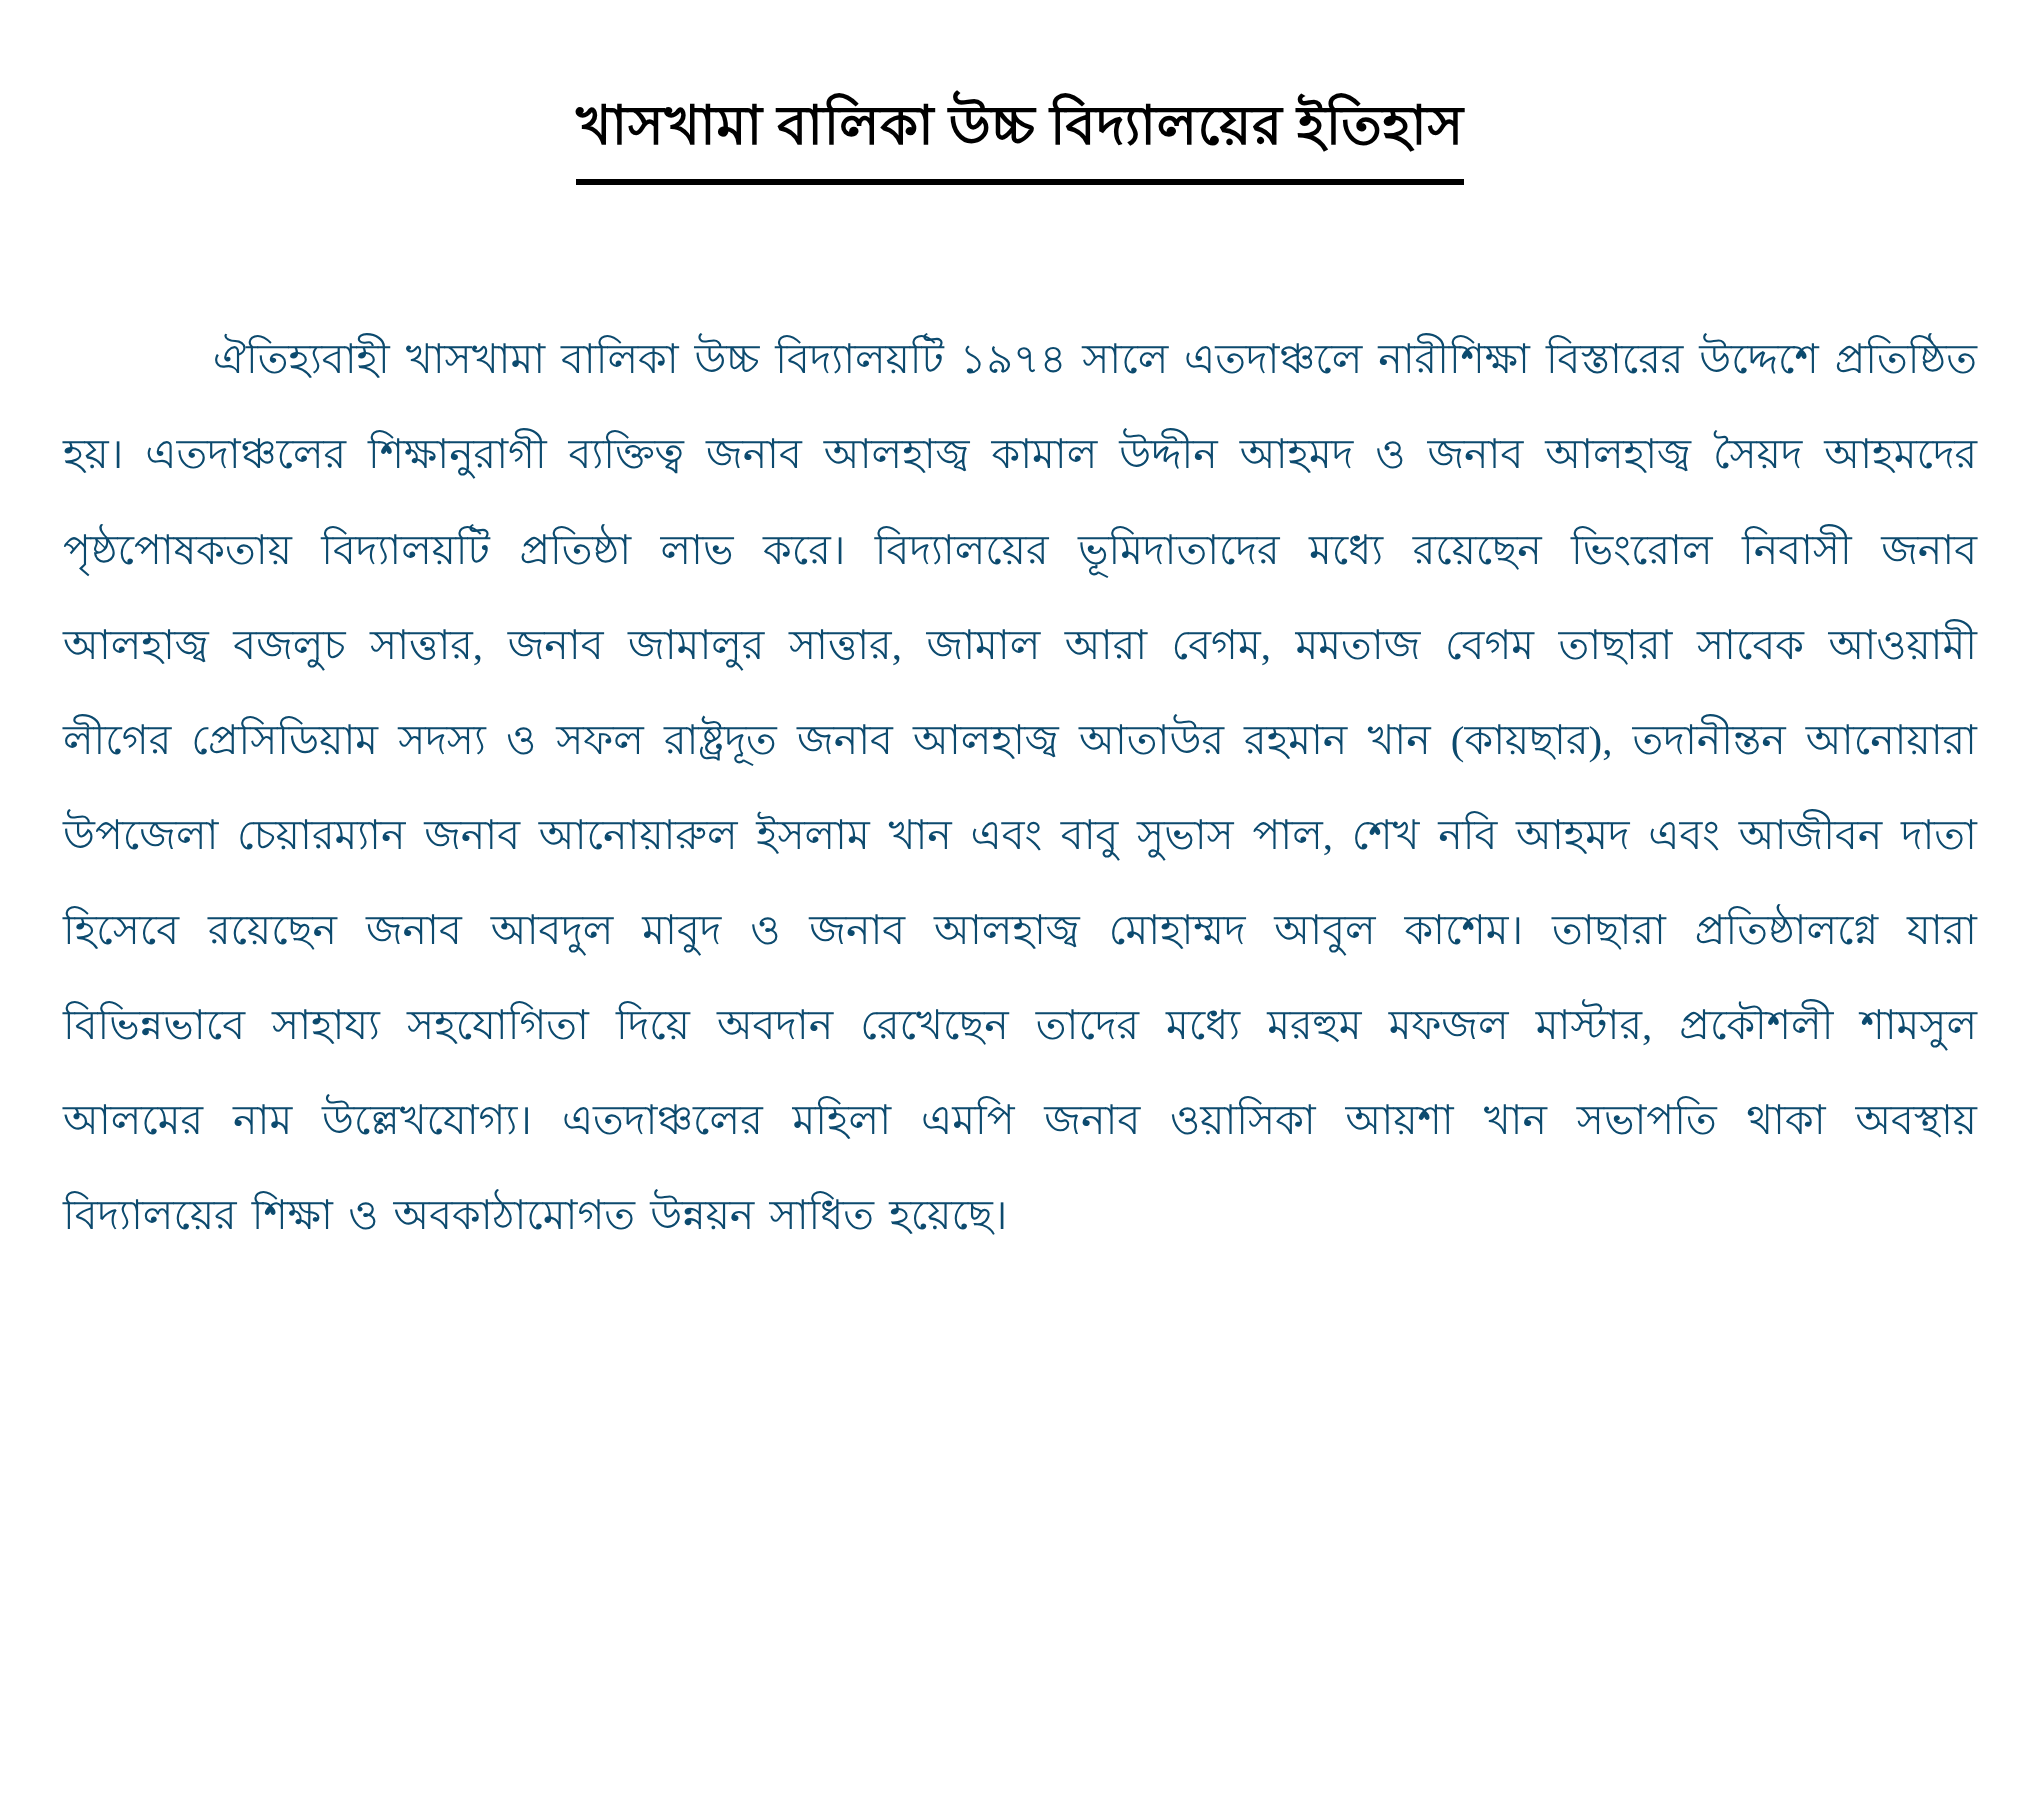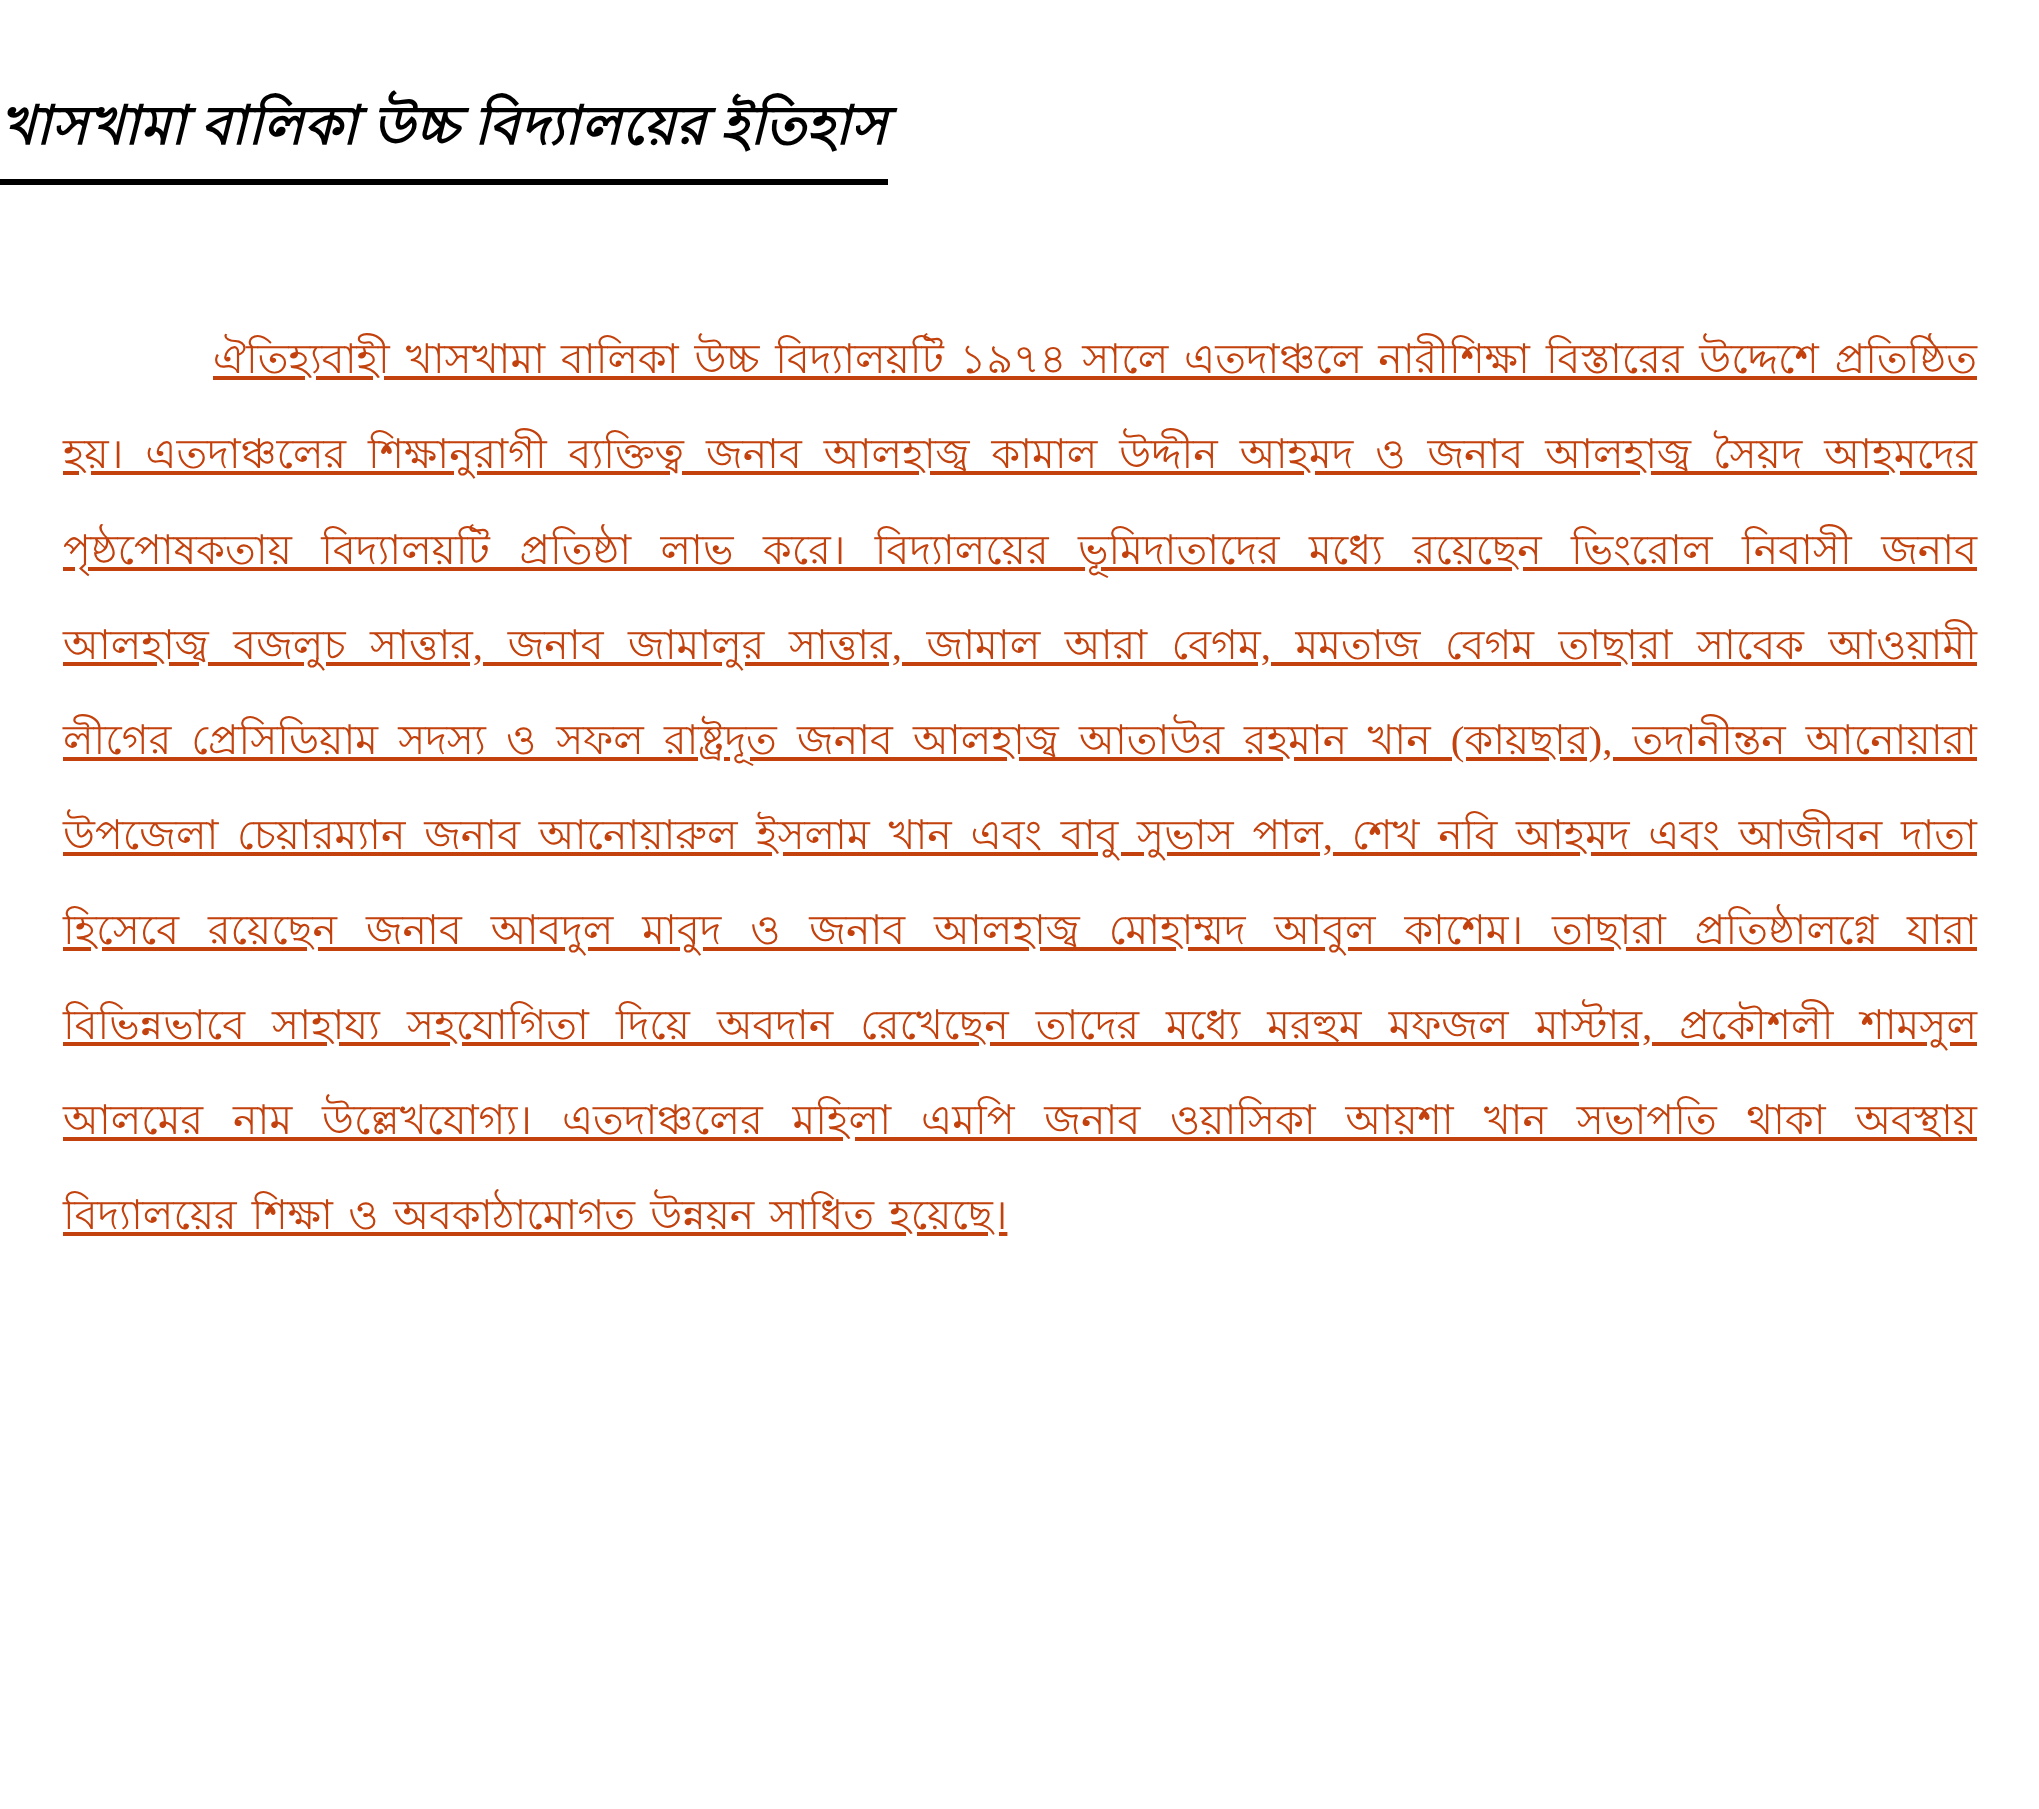--- a/index.html
+++ b/index.html
@@ -11,44 +11,43 @@
     position: relative;
     width: 2040px;
     height: 1809px;
     background: #ffffff;
     color: #000000;
     font-family: "Liberation Serif", "DejaVu Serif", serif;
     overflow: hidden;
     box-sizing: border-box;
   }
   .title-wrap {
+    text-align: center;
     padding-top: 90px;
-    font-style: italic;
   }
   .doc-title {
     display: inline-block;
     margin: 0;
     font-size: 54px;
     font-weight: 700;
     letter-spacing: 0.8px;
     color: #000000;
     border-bottom: 6.6px solid #000000;
     padding-bottom: 16.4px;
     line-height: 1.35;
   }
   .doc-body {
     margin: 127px 63px 0 63px;
     font-size: 41px;
     font-weight: 500;
     line-height: 2.32;
     text-align: justify;
     text-indent: 150px;
-    color: #c2410c;
+    color: #0c4a6e;
     word-spacing: 5px;
-    text-decoration: underline;
   }
 </style>
 </head>
 <body>
 
 <div class="page">
   <div class="title-wrap">
     <h1 class="doc-title">খাসখামা বালিকা উচ্চ বিদ্যালয়ের ইতিহাস</h1>
   </div>
   <p class="doc-body">ঐতিহ্যবাহী খাসখামা বালিকা উচ্চ বিদ্যালয়টি ১৯৭৪ সালে এতদাঞ্চলে নারীশিক্ষা বিস্তারের উদ্দেশে প্রতিষ্ঠিত হয়। এতদাঞ্চলের শিক্ষানুরাগী ব্যক্তিত্ব জনাব আলহাজ্ব কামাল উদ্দীন আহমদ ও জনাব আলহাজ্ব সৈয়দ আহমদের পৃষ্ঠপোষকতায় বিদ্যালয়টি প্রতিষ্ঠা লাভ করে। বিদ্যালয়ের ভূমিদাতাদের মধ্যে রয়েছেন ভিংরোল নিবাসী জনাব আলহাজ্ব বজলুচ সাত্তার, জনাব জামালুর সাত্তার, জামাল আরা বেগম, মমতাজ বেগম তাছারা সাবেক আওয়ামী লীগের প্রেসিডিয়াম সদস্য ও সফল রাষ্ট্রদূত জনাব আলহাজ্ব আতাউর রহমান খান (কায়ছার), তদানীন্তন আনোয়ারা উপজেলা চেয়ারম্যান জনাব আনোয়ারুল ইসলাম খান এবং বাবু সুভাস পাল, শেখ নবি আহমদ এবং আজীবন দাতা হিসেবে রয়েছেন জনাব আবদুল মাবুদ ও জনাব আলহাজ্ব মোহাম্মদ আবুল কাশেম। তাছারা প্রতিষ্ঠালগ্নে যারা বিভিন্নভাবে সাহায্য সহযোগিতা দিয়ে অবদান রেখেছেন তাদের মধ্যে মরহুম মফজল মাস্টার, প্রকৌশলী শামসুল আলমের নাম উল্লেখযোগ্য। এতদাঞ্চলের মহিলা এমপি জনাব ওয়াসিকা আয়শা খান সভাপতি থাকা অবস্থায় বিদ্যালয়ের শিক্ষা ও অবকাঠামোগত উন্নয়ন সাধিত হয়েছে।</p>

